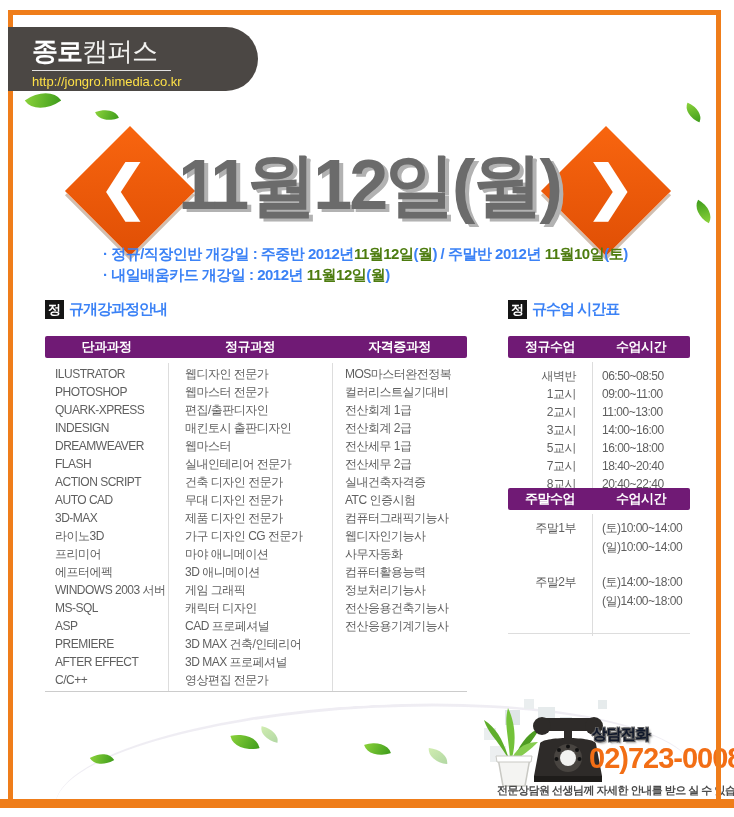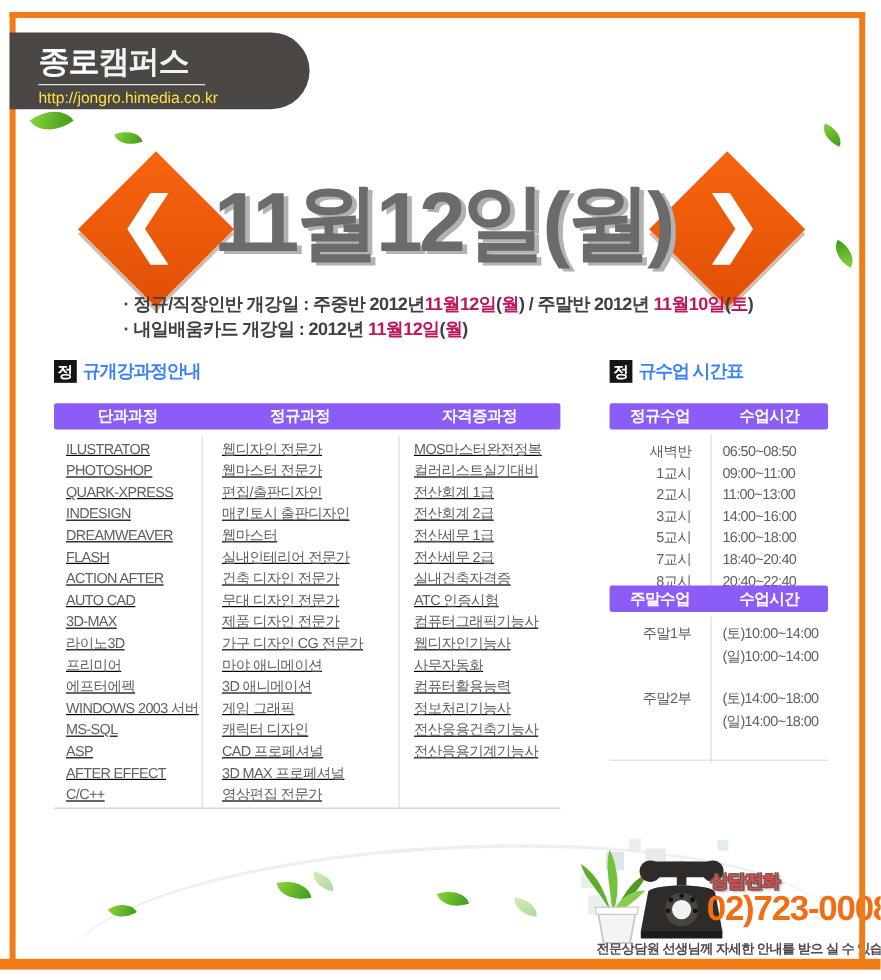--- a/index.html
+++ b/index.html
@@ -10,21 +10,21 @@
   .frame-top    { position:absolute; left:8px;   top:10px;  width:713px; height:5px;  background:#EF7D1A; z-index:4; }
   .frame-left   { position:absolute; left:8px;   top:10px;  width:5px;   height:790px; background:#EF7D1A; z-index:4; }
   .frame-right  { position:absolute; left:716px; top:10px;  width:5px;   height:790px; background:#EF7D1A; z-index:4; }
   .frame-bottom { position:absolute; left:0;     top:799px; width:734px; height:9px;  background:#EF7D1A; z-index:4; }
 
   
   .brand-box { position:absolute; left:8px; top:27px; width:250px; height:64px; background:#4B4744;
                border-radius:0 34px 34px 0; z-index:6; padding:7px 0 0 24px; }
   .brand-line { display:inline-block; border-bottom:1px solid rgba(255,255,255,.85); padding:0 14px 1px 0; }
   .brand-bold { font-size:26px; font-weight:800; color:#fff; letter-spacing:-1px; }
-  .brand-rest { font-size:26px; font-weight:700; color:#F2F2F0; letter-spacing:-1px; }
+  .brand-rest { font-size:26px; font-weight:400; color:#F2F2F0; letter-spacing:-1px; }
   .brand-url  { display:block; margin-top:3px; font-size:13px; color:#fde047; letter-spacing:0; cursor:pointer; }
 
   
   .leaf { position:absolute; background:linear-gradient(135deg,#8BD23B,#3E9C1B); border-radius:2% 100% 2% 100%; z-index:2; }
   .lf1 { left:28px;  top:90px;  width:30px; height:21px; transform:rotate(-35deg); }
   .lf2 { left:97px;  top:108px; width:20px; height:14px; transform:rotate(-22deg); }
   .lf3 { left:684px; top:106px; width:19px; height:13px; transform:rotate(24deg); }
   .lf4 { left:693px; top:204px; width:21px; height:15px; transform:rotate(210deg); }
   .lf5 { left:92px;  top:752px; width:20px; height:14px; transform:rotate(-30deg); }
   .lf6 { left:232px; top:733px; width:26px; height:18px; transform:rotate(-12deg); }
@@ -43,38 +43,38 @@
   .dia-mark { position:absolute; z-index:3; color:#fff; font-size:58px; font-weight:bold; line-height:1; }
   .mark-left  { left:99px;  top:158px; }
   .mark-right { left:586px; top:158px; }
   .banner-date { position:absolute; left:104px; top:139px; width:530px; text-align:center; z-index:4;
                  font-size:70px; font-weight:800; letter-spacing:-3px; color:#6B6B6B;
                  text-shadow:4px 3px 0 #B2B2B2; white-space:nowrap; }
 
   
   .notices { position:absolute; left:103px; top:243px; z-index:5; }
   .notice  { font-size:15px; font-weight:bold; line-height:21px; color:#4B4B4B; letter-spacing:-0.5px; white-space:nowrap; }
-  .seg-dark { color:#404040; }
-  .seg-red  { color:#be185d; }
+  .seg-dark { color:#3b82f6; }
+  .seg-red  { color:#4d7c0f; }
 
   
   .sec-title { position:absolute; display:flex; align-items:center; gap:5px; z-index:5; }
   .st-left  { left:45px;  top:300px; }
   .st-right { left:508px; top:300px; }
   .badge { width:19px; height:19px; background:#151515; color:#fff; font-size:13px; font-weight:bold;
            text-align:center; line-height:19px; }
   .sec-label { font-size:15px; font-weight:bold; color:#3b82f6; letter-spacing:-1px; }
 
   
-  .thead { display:flex; height:22px; background:#8b5cf6; border-radius:2px;justify-content:space-between; }
+  .thead { display:flex; height:22px; background:#701a75; border-radius:2px;justify-content:space-between; }
   .thead .hc { color:#fff; font-size:13px; font-weight:bold; display:flex; align-items:center; justify-content:center; letter-spacing:-0.5px; }
 
   .main-table { position:absolute; left:45px; top:336px; width:422px; z-index:5; }
   .main-table .hc1 { width:123px; } .main-table .hc2 { width:164px; } .main-table .hc3 { width:135px; }
-  .main-body { position:relative; margin-top:7px; border-bottom:1px solid #CCC; padding-bottom:2px;text-decoration:underline; }
+  .main-body { position:relative; margin-top:7px; border-bottom:1px solid #CCC; padding-bottom:2px; }
   .main-body .vline { position:absolute; top:-2px; bottom:0; width:1px; background:#DDD; }
   .main-body .v1 { left:123px; } .main-body .v2 { left:287px; }
   .trow { display:flex; height:18px; align-items:center; }
   .trow .c { font-size:12px; color:#5F5F5F; letter-spacing:-0.5px; white-space:nowrap; overflow:hidden; }
   .main-body .c1 { width:123px; padding-left:10px; }
   .main-body .c2 { width:164px; padding-left:17px; }
   .main-body .c3 { width:135px; padding-left:13px; }
 
   .side-table1 { position:absolute; left:508px; top:336px; width:182px; z-index:5; }
   .side-table2 { position:absolute; left:508px; top:488px; width:182px; z-index:5; }
@@ -95,21 +95,21 @@
   .deco-sq { position:absolute; background:#DFE5E7; z-index:1; }
   .dsq1 { left:505px; top:710px; width:15px; height:15px; }
   .dsq2 { left:524px; top:699px; width:10px; height:10px; background:#EAEEEF; }
   .dsq3 { left:538px; top:707px; width:17px; height:17px; background:#E6EBEC; }
   .dsq4 { left:560px; top:717px; width:12px; height:12px; }
   .dsq5 { left:484px; top:728px; width:12px; height:12px; background:#EAEEEF; }
   .dsq6 { left:598px; top:700px; width:9px;  height:9px;  background:#E6EBEC; }
   .dsq7 { left:490px; top:746px; width:16px; height:16px; background:#ECEFF0; }
 
   .phone-art { position:absolute; left:478px; top:698px; z-index:2; }
-  .consult-label { position:absolute; left:592px; top:725px; z-index:3; font-size:15px; font-weight:bold; color:#ef4444;
+  .consult-label { position:absolute; left:592px; top:725px; z-index:3; font-size:15px; font-weight:bold; color:#0f172a;
                    letter-spacing:-0.5px;
                    text-shadow:-1px -1px 0 #5E5E5E, 1px -1px 0 #5E5E5E, -1px 1px 0 #5E5E5E, 1px 1px 0 #5E5E5E, 2px 2px 2px #9A9A9A; }
   .consult-phone { position:absolute; left:589px; top:742px; z-index:3; font-size:29px; font-weight:bold;
                    color:#F26E15; letter-spacing:-1px; white-space:nowrap; }
   .footer-note { position:absolute; left:497px; top:783px; z-index:3; font-size:11px; font-weight:bold;
                  color:#4B4B4B; letter-spacing:-0.5px; white-space:nowrap; }
 </style>
 </head>
 <body>
 
@@ -194,21 +194,21 @@
           <div class="c c3">전산세무 1급</div>
         </div>
 
         <div class="trow">
           <div class="c c1">FLASH</div>
           <div class="c c2">실내인테리어 전문가</div>
           <div class="c c3">전산세무 2급</div>
         </div>
 
         <div class="trow">
-          <div class="c c1">ACTION AFTER</div>
+          <div class="c c1">ACTION SCRIPT</div>
           <div class="c c2">건축 디자인 전문가</div>
           <div class="c c3">실내건축자격증</div>
         </div>
 
         <div class="trow">
           <div class="c c1">AUTO CAD</div>
           <div class="c c2">무대 디자인 전문가</div>
           <div class="c c3">ATC 인증시험</div>
         </div>
 
@@ -247,20 +247,25 @@
           <div class="c c2">캐릭터 디자인</div>
           <div class="c c3">전산응용건축기능사</div>
         </div>
 
         <div class="trow">
           <div class="c c1">ASP</div>
           <div class="c c2">CAD 프로페셔널</div>
           <div class="c c3">전산응용기계기능사</div>
         </div>
 
+        <div class="trow">
+          <div class="c c1">PREMIERE</div>
+          <div class="c c2">3D MAX 건축/인테리어</div>
+          <div class="c c3"></div>
+        </div>
 
         <div class="trow">
           <div class="c c1">AFTER EFFECT</div>
           <div class="c c2">3D MAX 프로페셔널</div>
           <div class="c c3"></div>
         </div>
 
         <div class="trow">
           <div class="c c1">C/C++</div>
           <div class="c c2">영상편집 전문가</div>

